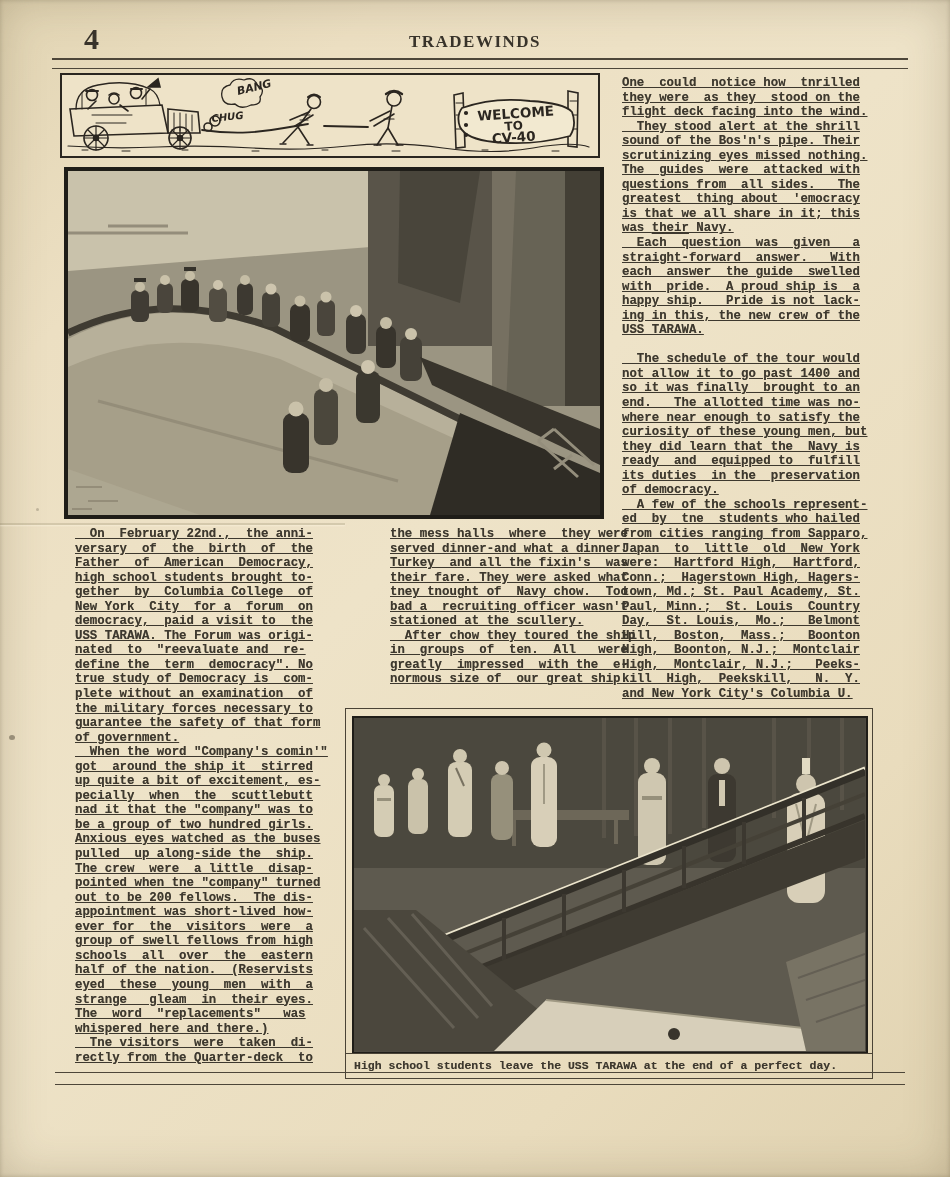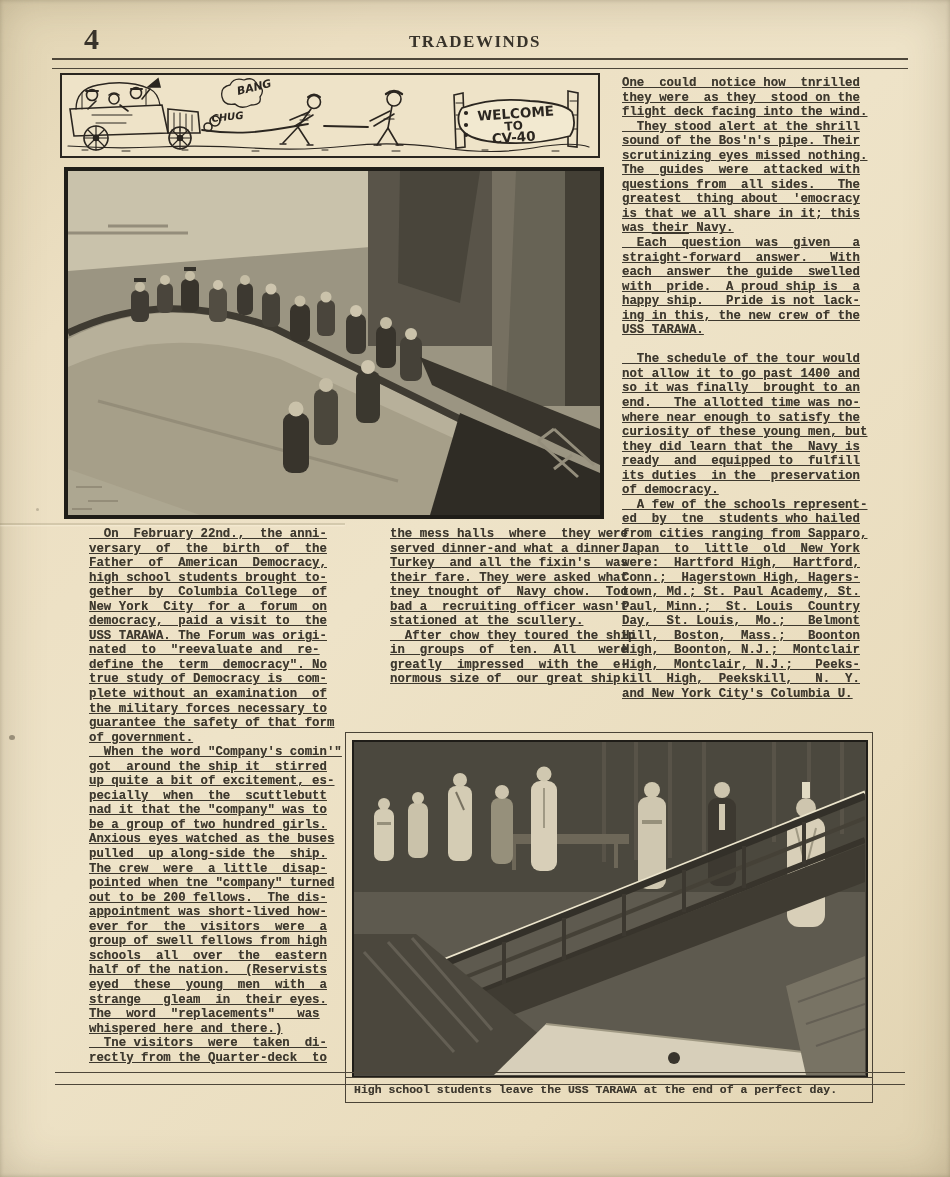--- a/index.html
+++ b/index.html
@@ -25,21 +25,21 @@
   .masthead{font-size:17px;font-weight:700;letter-spacing:1.5px;color:#38332a;}
   .cartoon-box{
     position:absolute;left:60px;top:73px;width:540px;height:85px;
     border:2.5px solid #2a2620;background:#eee3c8;box-sizing:border-box;
   }
   .photo-frame-top{
     position:absolute;left:64px;top:167px;width:540px;height:352px;
     border:4px solid #1f1d18;background:#8f897a;box-sizing:border-box;overflow:hidden;
   }
   .figure-bottom{
-    position:absolute;left:345px;top:732px;width:528px;height:371px;
+    position:absolute;left:345px;top:708px;width:528px;height:371px;
     border:1px solid #4a4336;box-sizing:border-box;
   }
   .photo-frame-bottom{
     position:absolute;left:6px;top:7px;width:516px;height:338px;
     border:2.5px solid #1f1d18;background:#4e4a41;box-sizing:border-box;overflow:hidden;
   }
   .caption-strip{
     position:absolute;left:0;bottom:0;width:100%;height:25px;
     border-top:1px solid #4a4336;box-sizing:border-box;
   }
@@ -219,21 +219,21 @@
 
       <polygon points="352,186 532,258 532,294 364,214" fill="#26231d"></polygon>
       <polygon points="392,242 532,302 532,344 362,344" fill="#1c1a16"></polygon>
       <path d="M470,270 l40,36 M486,258 l40,36 M470,270 l16,-12 M486,298 l18,-14" stroke="#8d8776" stroke-width="3" fill="none"></path>
       <polygon points="0,298 132,344 0,344" fill="#a9a38e"></polygon>
       <path d="M8,316 h26 M20,330 h30 M4,338 h20" stroke="#8d8673" stroke-width="2" fill="none"></path>
       <rect width="532" height="344" fill="#d8cdb0" opacity="0.10"></rect>
     </svg>
   </div>
 
-  <pre class="abs mono" style="left:89px;top:527px;width:268px;">  On  February 22nd.,  the anni-
+  <pre class="abs mono" style="left:75px;top:527px;width:268px;">  On  February 22nd.,  the anni-
 versary  of  the  birth  of  the
 Father  of  American  Democracy,
 high school students brought to-
 gether  by  Columbia College  of
 New York  City  for a  forum  on
 democracy,  paid a visit to  the
 USS TARAWA. The Forum was origi-
 nated  to  "reevaluate and  re-
 define the  term  democracy". No
 true study of Democracy is  com-

